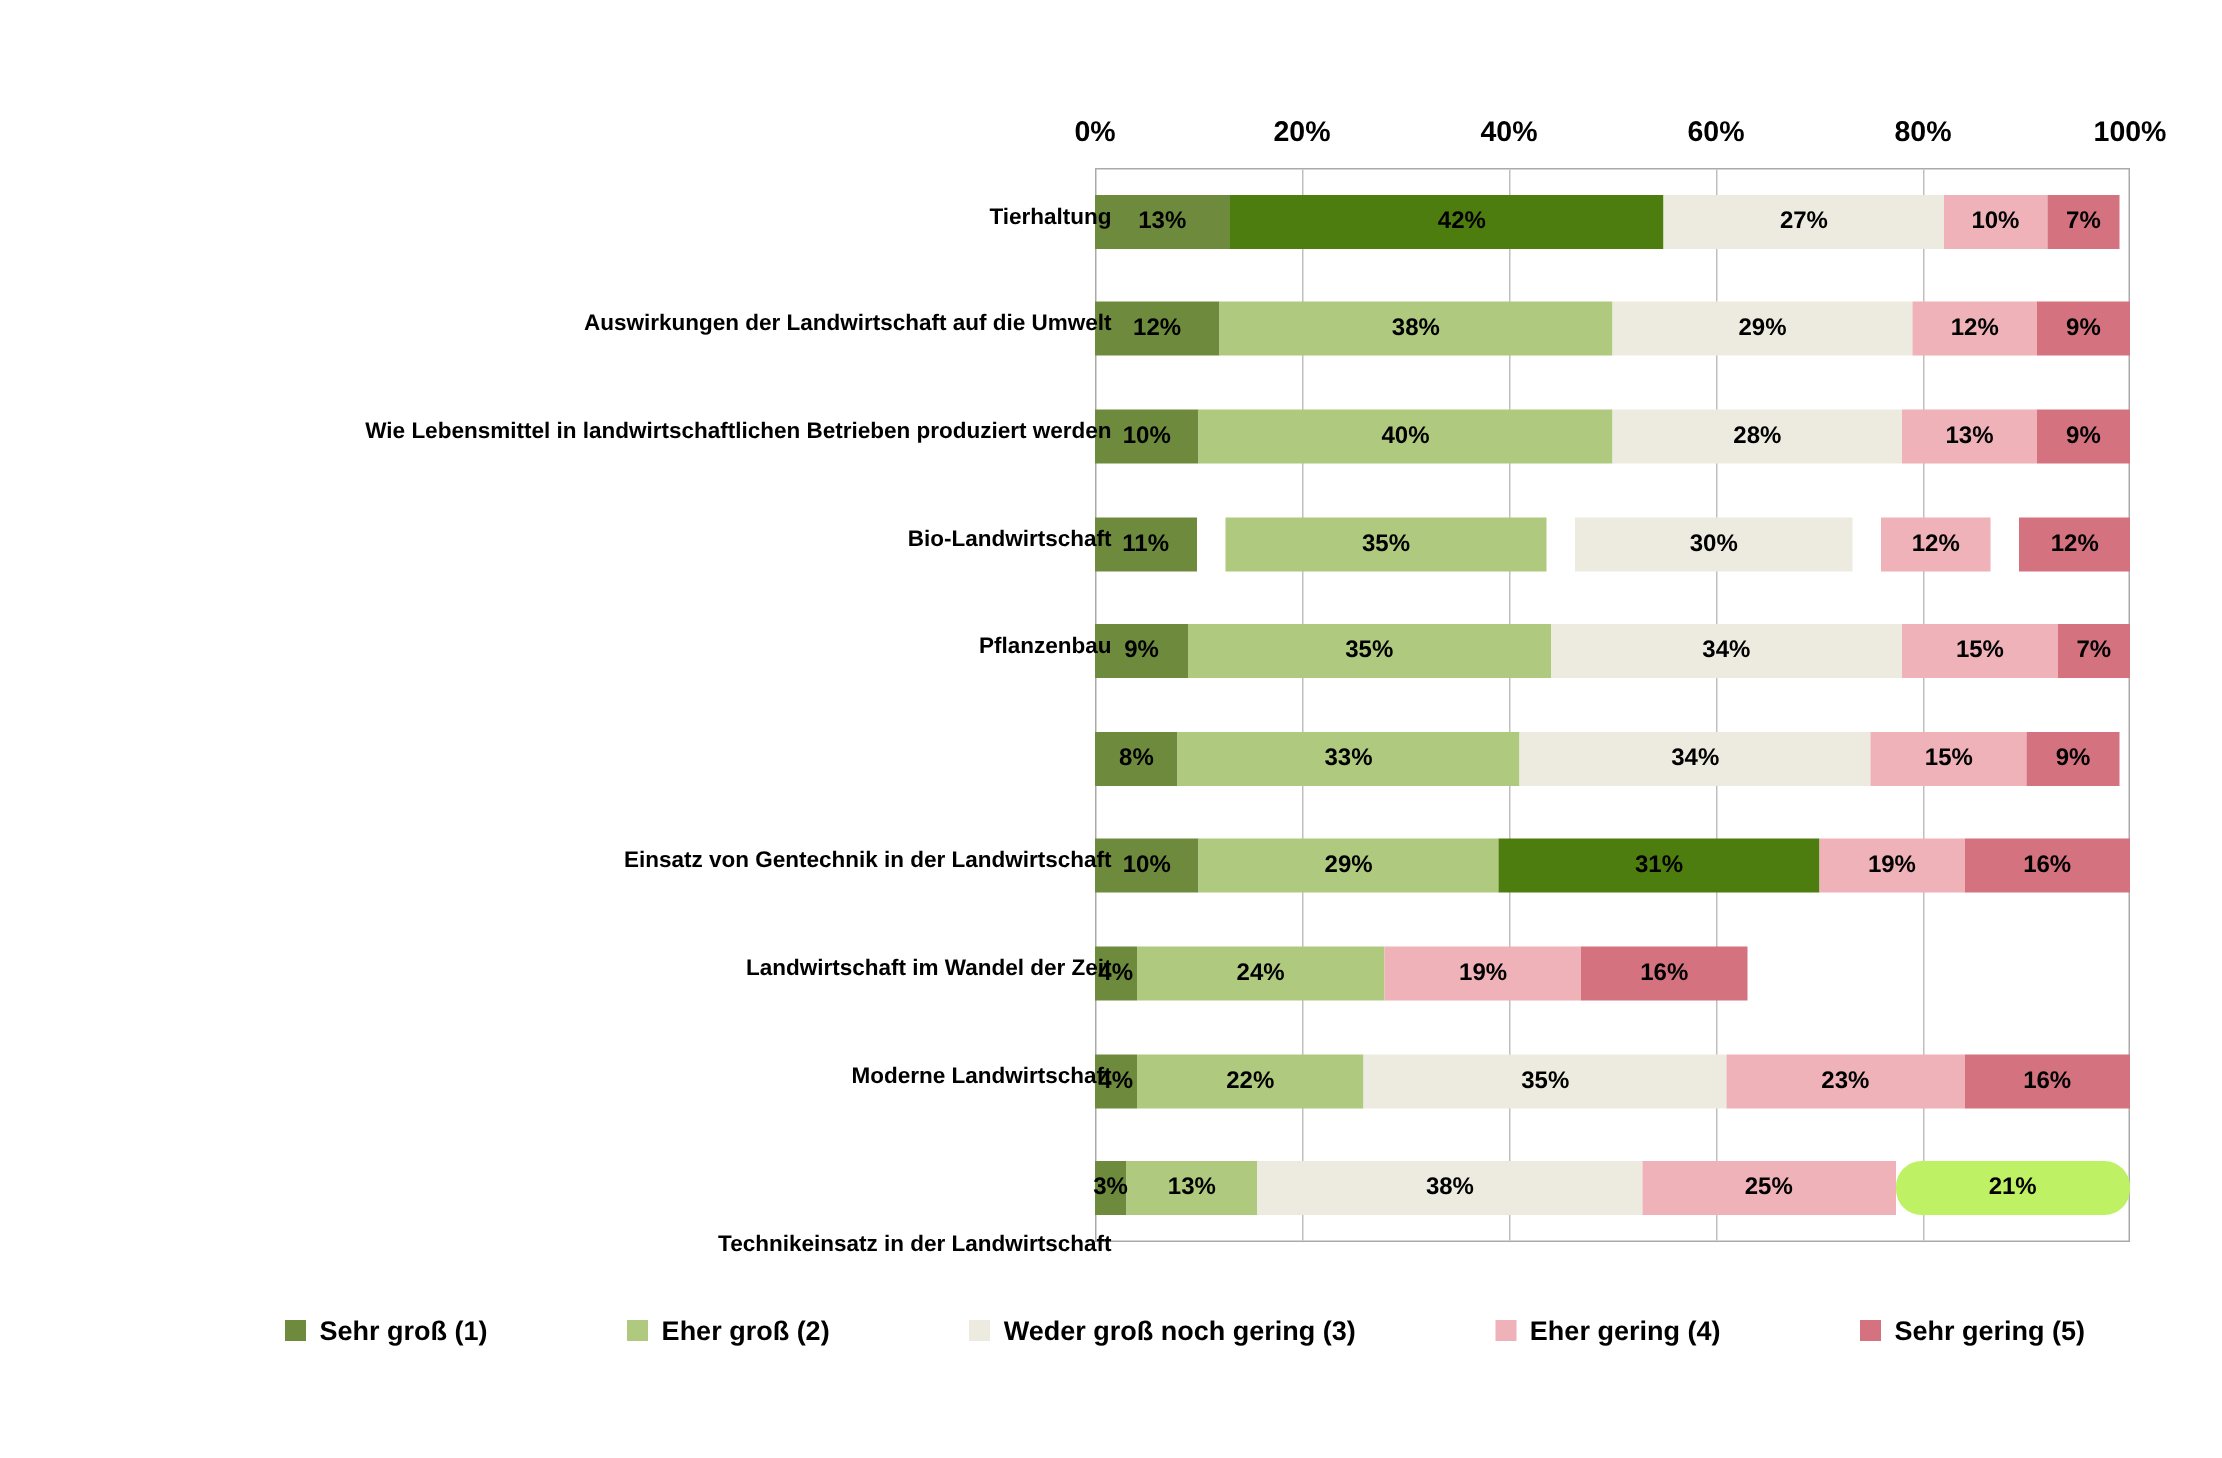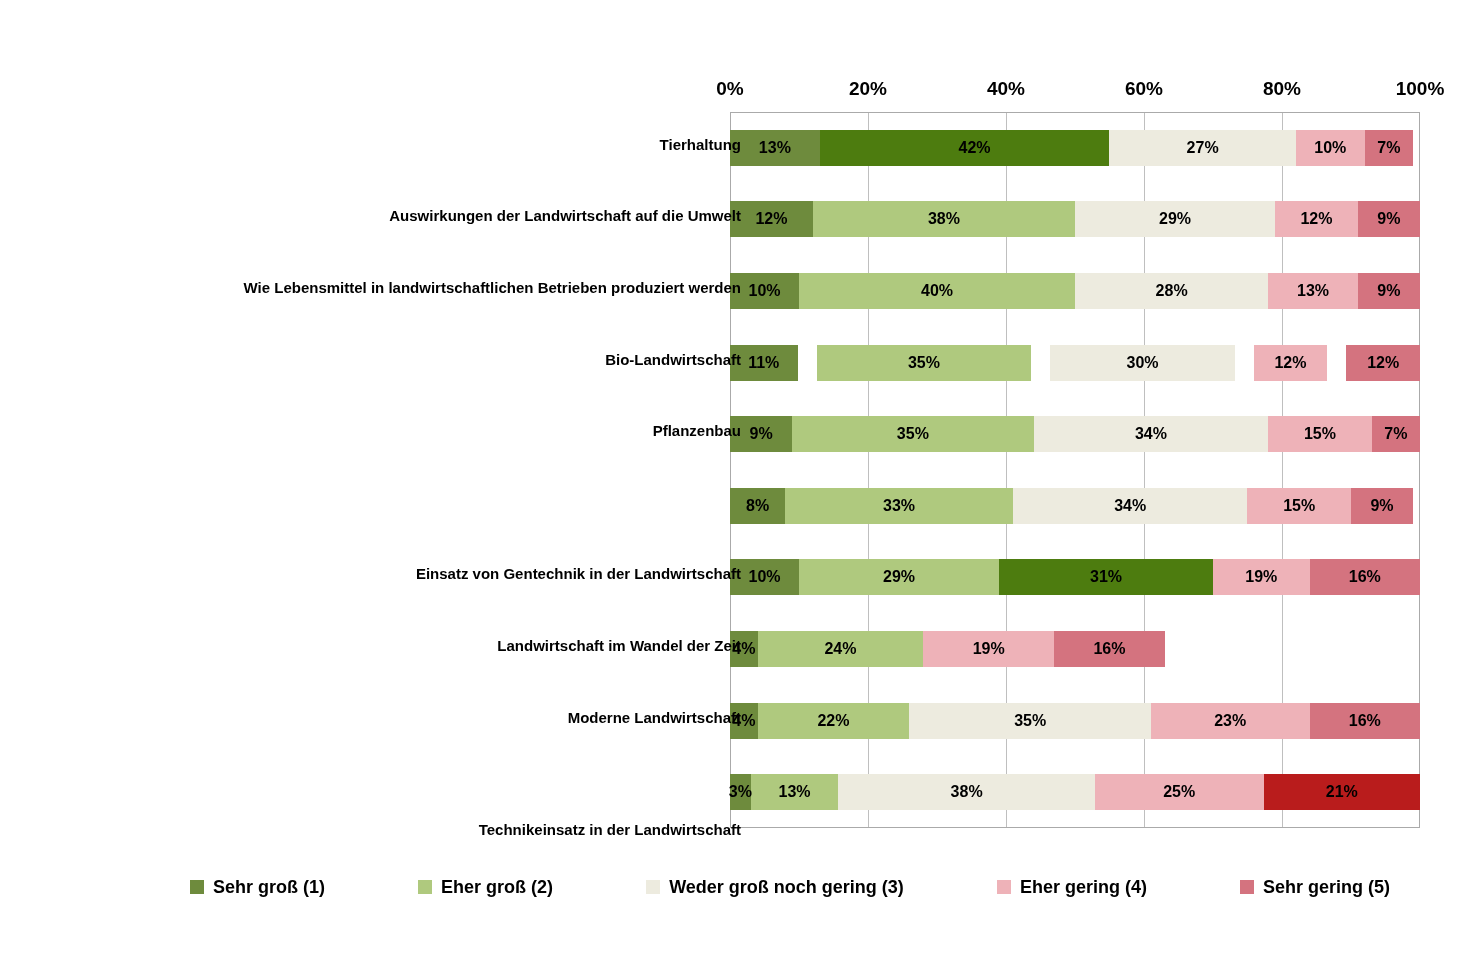--- a/index.html
+++ b/index.html
@@ -309,21 +309,21 @@
         </div>
         <div class="seg" style="width: 89.7px; background: rgb(175, 201, 126);">
           <span>13%</span>
         </div>
         <div class="seg" style="width: 262.2px; background: rgb(237, 235, 223);">
           <span>38%</span>
         </div>
         <div class="seg" style="width: 172.5px; background: rgb(238, 178, 184);">
           <span>25%</span>
         </div>
-        <div class="seg" style="width: 160px; background: #b91c1c;">
+        <div class="seg" style="width: 160px; background: #bef264; border-radius: 17px;">
           <span>21%</span>
         </div>
       </div>
     </div>
 
   <div class="legend">
       <div class="legend-item">
         <span class="legend-swatch" style="background: rgb(110, 139, 61);"></span>
         <span>Sehr groß (1)</span>
       </div>

